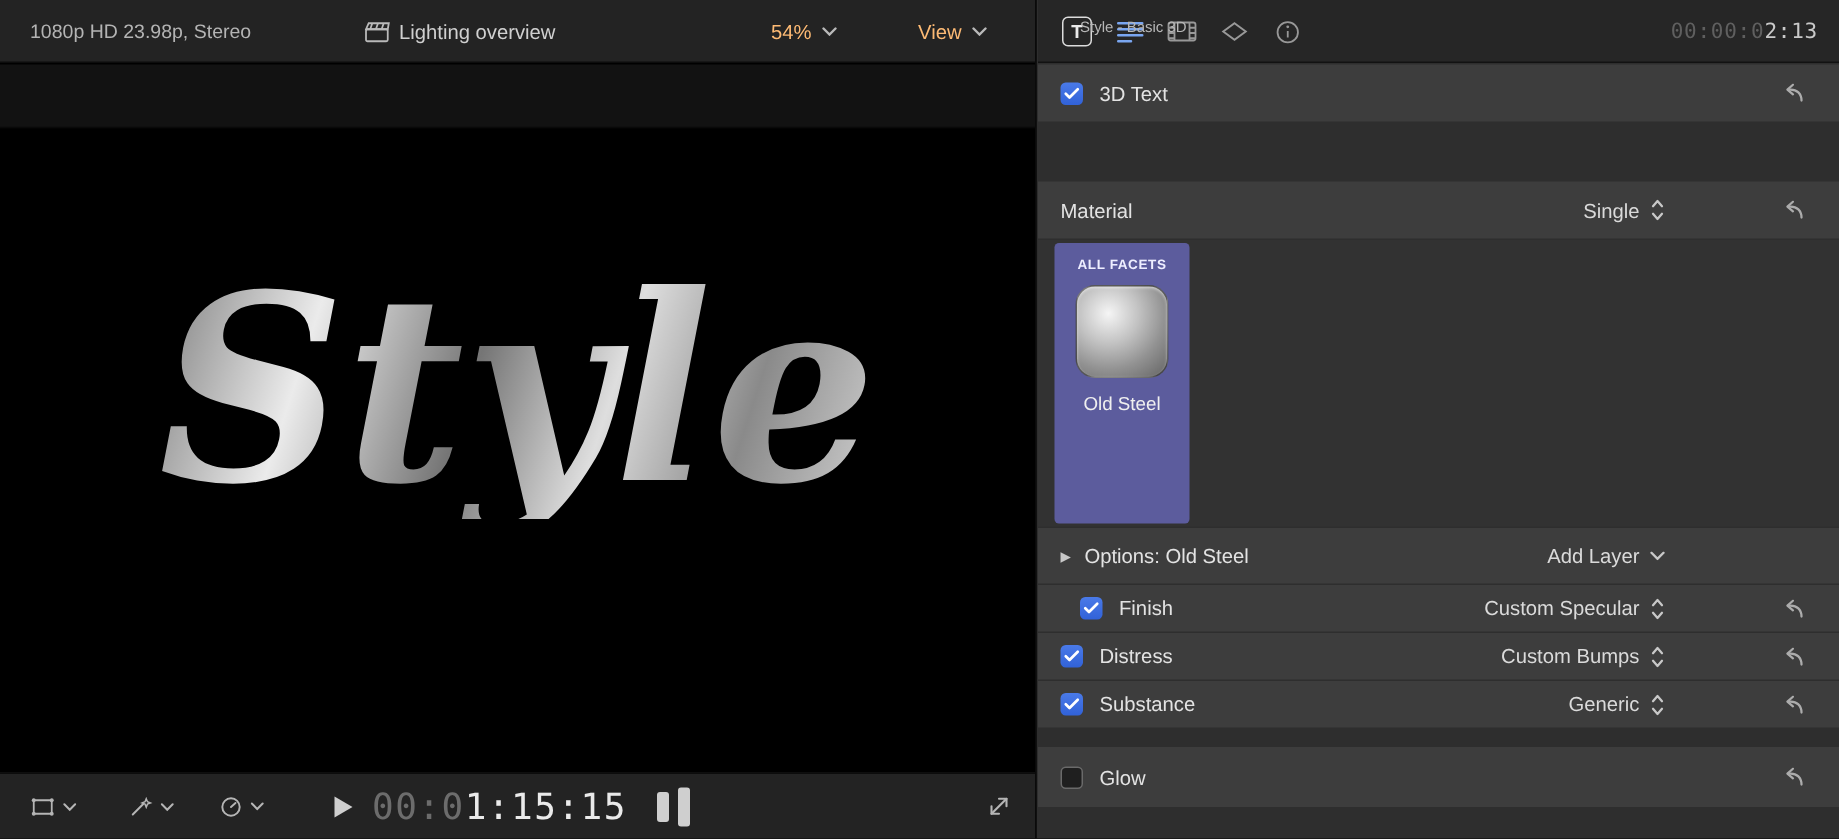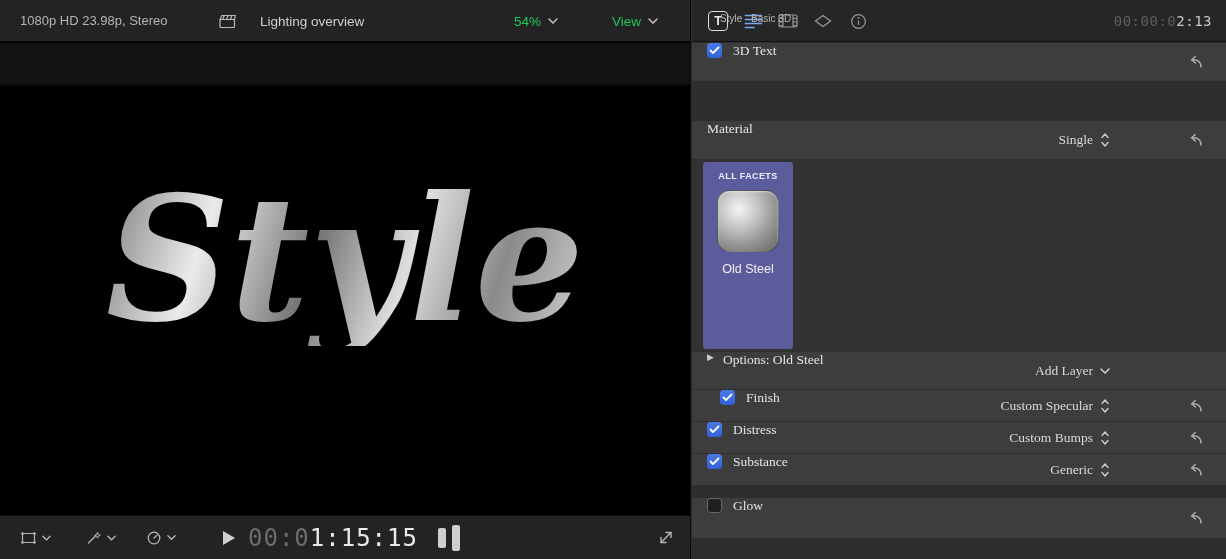--- a/index.html
+++ b/index.html
@@ -7,22 +7,22 @@
   .app {
     position:relative; width:1226px; height:559px; overflow:hidden;
     background:#2e2e2e; font-family:"Liberation Sans", sans-serif;
     -webkit-font-smoothing:antialiased; user-select:none;
   }
 
   
   .viewer { position:absolute; left:0; top:0; width:691px; height:559px; background:#000; border-right:1px solid #0a0a0a;text-decoration:underline; }
   .vtop { position:absolute; top:0; left:0; right:0; height:42px; background:#232323; border-bottom:1px solid #0c0c0c; }
   .fmt { position:absolute; left:20px; top:13px; font-size:13px; color:#b4b4b4; }
-  .proj { position:absolute; left:219px; top:10px; height:22px; display:flex; align-items:center; gap:24px; color:#d0d0d0; font-size:13.5px; }
-  .dd { position:absolute; top:10px; height:22px; display:flex; align-items:center; gap:7px; color:#22c55e; font-size:13.5px; cursor:default; }
+  .proj { position:absolute; left:243px; top:10px; height:22px; display:flex; align-items:center; gap:6px; color:#d0d0d0; font-size:13.5px; }
+  .dd { position:absolute; top:10px; height:22px; display:flex; align-items:center; gap:7px; color:#fdba74; font-size:13.5px; cursor:default; }
   .zoomdd { left:514px; }
   .viewdd { left:612px; }
 
   .canvas { position:absolute; top:43px; left:0; right:0; bottom:44px;
             background:linear-gradient(#121212 0px,#121212 41px,#000 43px); overflow:hidden; }
   .styleword {
     position:absolute; left:50%; top:46%; transform:translate(-50%,-50%);
     font-family:"DejaVu Serif", serif; font-style:italic; font-weight:bold;
     font-size:172px; line-height:1; white-space:nowrap;
     background:linear-gradient(108deg,#8f8f8f 4%,#ebebeb 22%,#757575 44%,#dedede 62%,#8a8a8a 80%,#cccccc 98%);
@@ -45,21 +45,21 @@
   .insp { position:absolute; left:692px; top:0; width:534px; height:559px; background:#2e2e2e; }
   .itop { position:absolute; top:0; left:0; right:0; height:42px; background:#262626; border-bottom:1px solid #121212; }
   .tabs { position:absolute; left:14px; top:9px; display:flex; gap:11px; align-items:center; height:24px; }
   .tab { display:flex; align-items:center; justify-content:center; width:24px; height:24px; cursor:default; }
   .tabT { width:20px; height:20px; border:1.5px solid #dcdcdc; border-radius:4px; color:#eaeaea;
           font-size:12.5px; font-weight:bold; display:flex; align-items:center; justify-content:center; }
   .ititle { position:absolute; left:0; right:0; top:13px; text-align:left; color:#b7b7b7; font-size:10px;margin-left:28px; }
   .itc { position:absolute; right:14px; top:13px; font-family:"DejaVu Sans Mono", monospace; font-size:14px; letter-spacing:0.5px; }
   .itc .tc-dim { color:#5f5f5f; } .itc .tc-bright { color:#c9c9c9; }
 
-  .irow { position:absolute; left:0; right:0; background:#3d3d3d; display:flex; padding-left:15px;font-family:Liberation Serif, serif; }
+  .irow { position:absolute; left:0; right:0; background:#3d3d3d; display:flex; align-items:center; padding-left:15px; }
   .ilabel { font-size:13.5px; color:#e3e3e3; }
   .cb { width:15px; height:15px; border-radius:3.5px; background:linear-gradient(#4a7ae8,#3162d8);
         margin-right:11px; display:flex; align-items:center; justify-content:center; flex:none; cursor:default; }
   .cb.unchecked { background:#1f1f1f; border:1px solid #6a6a6a; }
   .reset { position:absolute; right:22px; top:50%; transform:translateY(-50%); color:#acacac; cursor:default; line-height:0; }
   .valgrp { position:absolute; right:116px; top:50%; transform:translateY(-50%);
             display:flex; align-items:center; gap:7px; color:#dadada; font-size:13.5px; cursor:default; }
   .disc { font-size:9px; color:#c9c9c9; margin-right:9px; cursor:default; }
 
   .well { position:absolute; top:160px; height:191px; left:0; right:0; background:#323232; }

